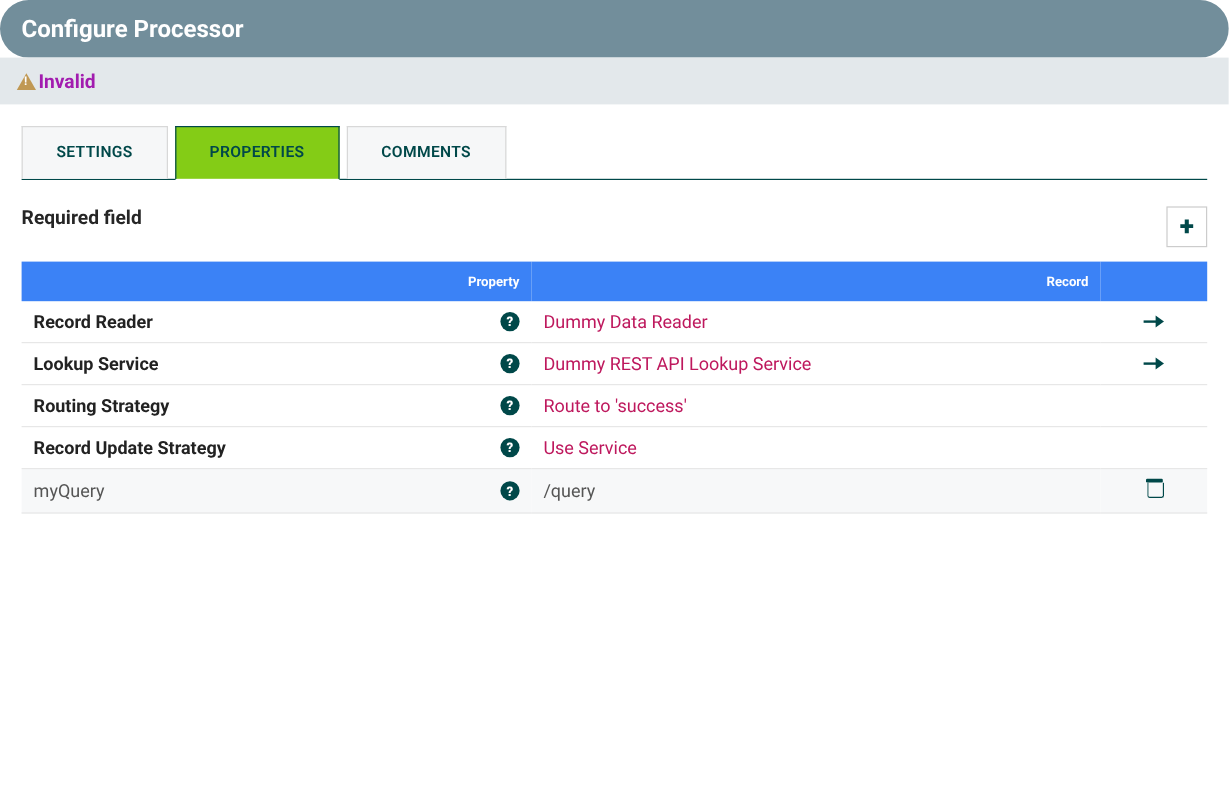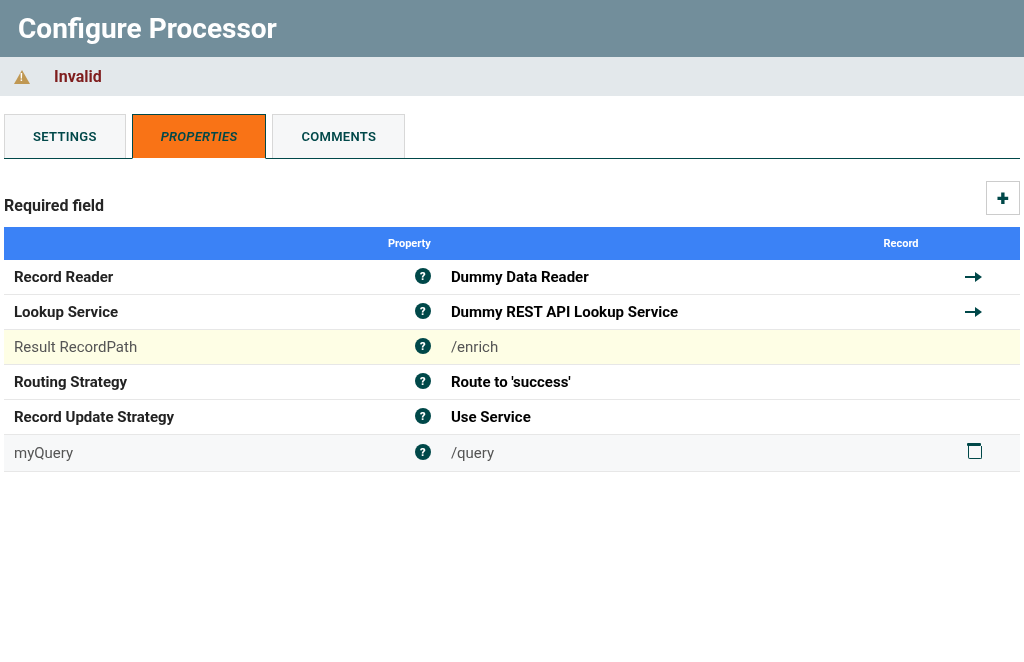--- a/index.html
+++ b/index.html
@@ -5,79 +5,79 @@
   * { box-sizing: border-box; margin: 0; padding: 0; }
   body {
     font-family: -apple-system, BlinkMacSystemFont, "Segoe UI", Roboto, Helvetica, Arial, sans-serif;
     background: #fff;
     color: #222;
   }
   .titlebar {
     background: #728e9b;
     color: #fff;
     padding: 12px 18px;
-    font-size: 28px;
-    font-weight: 700;
+    font-size: 20px;
+    font-weight: 700;
+    border-radius: 24px;
   }
   .statusbar {
     background: #e3e8eb;
     padding: 10px 14px;
     display: flex;
     align-items: center;
-    gap: 22px;
-    font-weight: 700;
-    color: #7f1d1d;
+    gap: 0;
+    font-weight: 700;
+    color: #a21caf;
   }
   .warn-icon {
     width: 0; height: 0;
     border-left: 8px solid transparent;
     border-right: 8px solid transparent;
     border-bottom: 14px solid #c09853;
     position: relative;
     margin-right: 2px;
   }
   .warn-icon::after {
     content: "!";
     position: absolute;
     left: -2px;
     top: 2px;
     font-size: 10px;
     color: #fff;
     font-weight: 700;
   }
   .content {
-    padding: 18px 4px;
+    padding: 18px 18px;
   }
   .tabs {
     display: flex;
     border-bottom: 1px solid #004849;
     font-size: 13px;
     font-weight: 600;
     letter-spacing: 0.3px;
   }
   .tab {
     padding: 14px 28px;
     color: #004849;
     background: #f6f7f8;
     border: 1px solid #d8d8d8;
     border-bottom: none;
     margin-right: 6px;
     cursor: pointer;
   }
   .tab.active {
-    background: #f97316;
+    background: #84cc16;
     border: 1px solid #004849;
     border-bottom: 1px solid #fff;
     margin-bottom: -1px;
-    font-style: italic;
   }
   .section-header {
     display: flex;
     justify-content: space-between;
-    align-items: flex-end;
+    align-items: flex-start;
     margin: 22px 0 12px 0;
   }
   .section-title {
     font-weight: 700;
     font-size: 16px;
     color: #262626;
   }
   .add-btn {
     width: 34px;
     height: 34px;
@@ -110,40 +110,40 @@
     vertical-align: middle;
   }
   .col-prop { width: 43%; }
   .col-val  { width: 48%; }
   .col-act  { width: 9%; text-align: center; }
   td.col-act { text-align: center; }
   .row-alt { background: #f7f8f9; }
   .row-highlight { background: #fefee5; }
   .prop-cell {
     display: flex;
-    align-items: flex-start;
+    align-items: center;
     justify-content: space-between;
     gap: 8px;
   }
   .prop-bold { font-weight: 700; color: #222; }
   .prop-plain { font-weight: 400; color: #555; }
   .q-icon {
     display: inline-flex;
     width: 16px; height: 16px;
     border-radius: 50%;
     background: #004849;
     color: #fff;
     font-size: 11px;
     font-weight: 900;
     align-items: center;
     justify-content: center;
     cursor: pointer;
     flex: 0 0 auto;
   }
-  .val-bold { font-weight: 700; color: #000000; }
+  .val-bold { font-weight: 400; color: #be185d; }
   .val-plain { font-weight: 400; color: #555; }
   .arrow-icon {
     display: inline-block;
     position: relative;
     width: 18px; height: 10px;
     cursor: pointer;
   }
   .arrow-icon::before {
     content: "";
     position: absolute;
@@ -230,30 +230,20 @@
         <tr>
           <td class="col-prop">
             <div class="prop-cell">
               <span class="prop-bold">Lookup Service</span>
               <span class="q-icon">?</span>
             </div>
           </td>
           <td class="col-val"><span class="val-bold">Dummy REST API Lookup Service</span></td>
           <td class="col-act"><span class="arrow-icon"></span></td>
         </tr>
-        <tr class="row-highlight">
-          <td class="col-prop">
-            <div class="prop-cell">
-              <span class="prop-plain">Result RecordPath</span>
-              <span class="q-icon">?</span>
-            </div>
-          </td>
-          <td class="col-val"><span class="val-plain">/enrich</span></td>
-          <td class="col-act"></td>
-        </tr>
         <tr>
           <td class="col-prop">
             <div class="prop-cell">
               <span class="prop-bold">Routing Strategy</span>
               <span class="q-icon">?</span>
             </div>
           </td>
           <td class="col-val"><span class="val-bold">Route to 'success'</span></td>
           <td class="col-act"></td>
         </tr>

